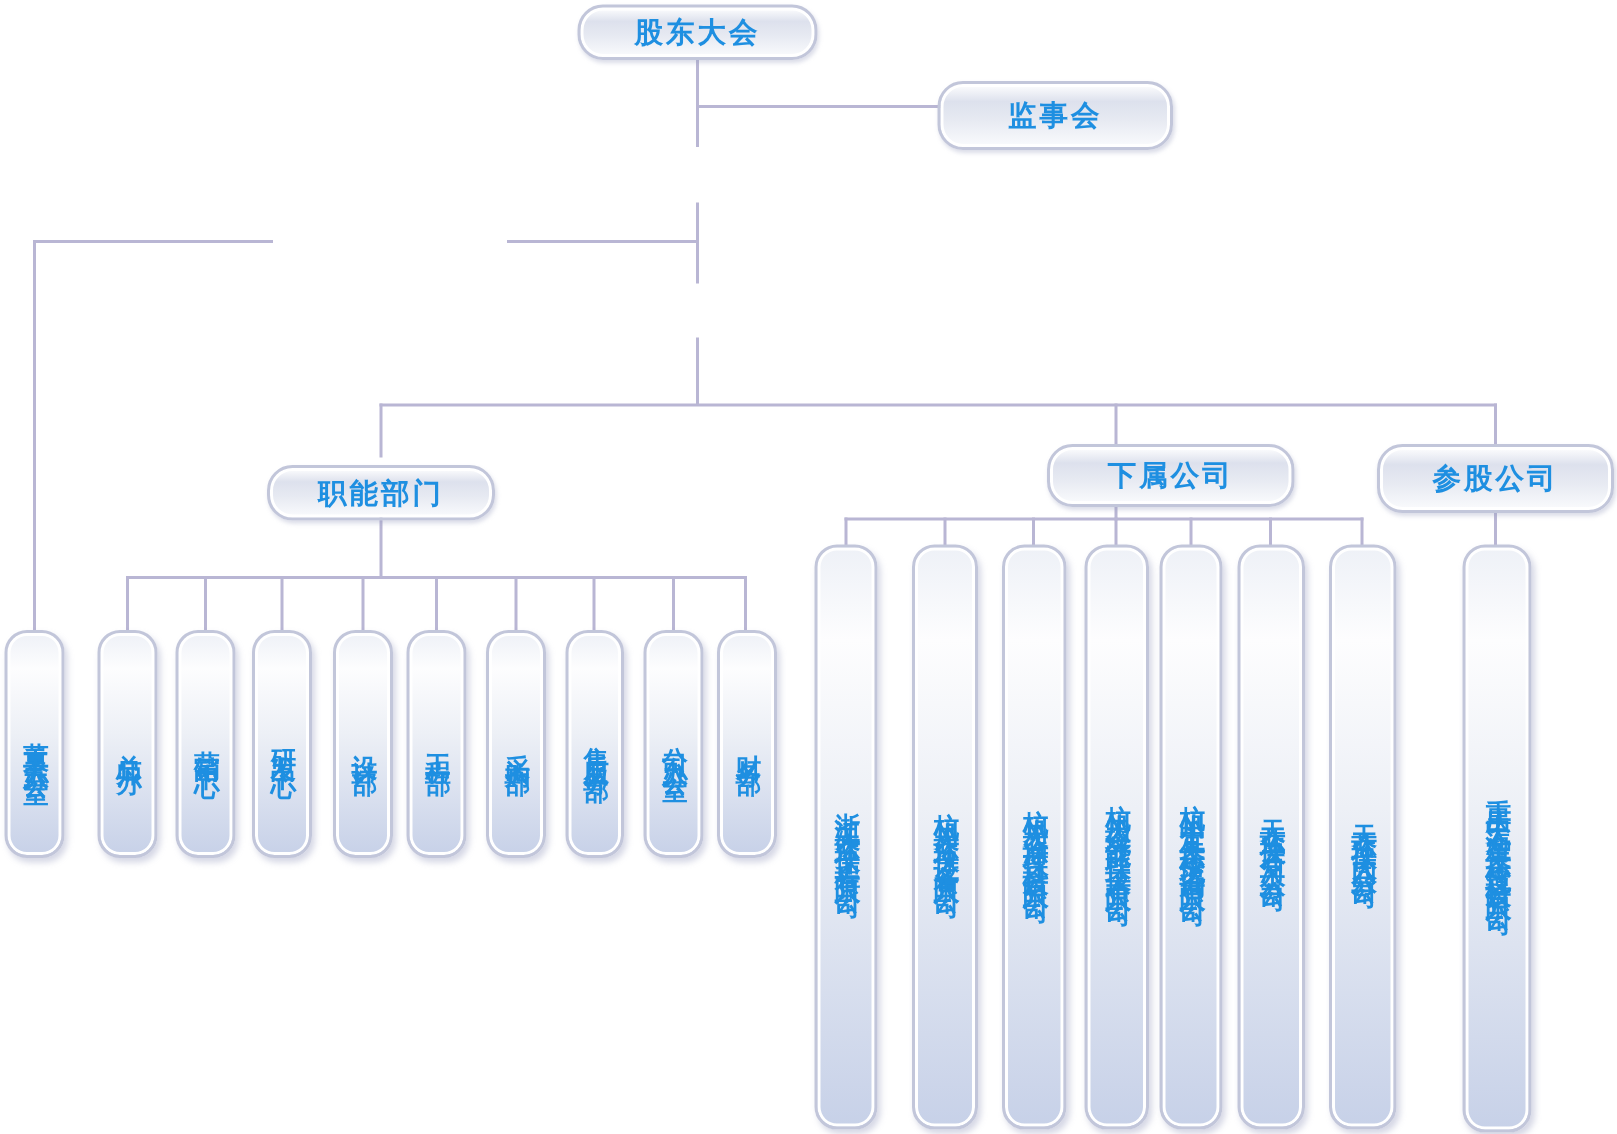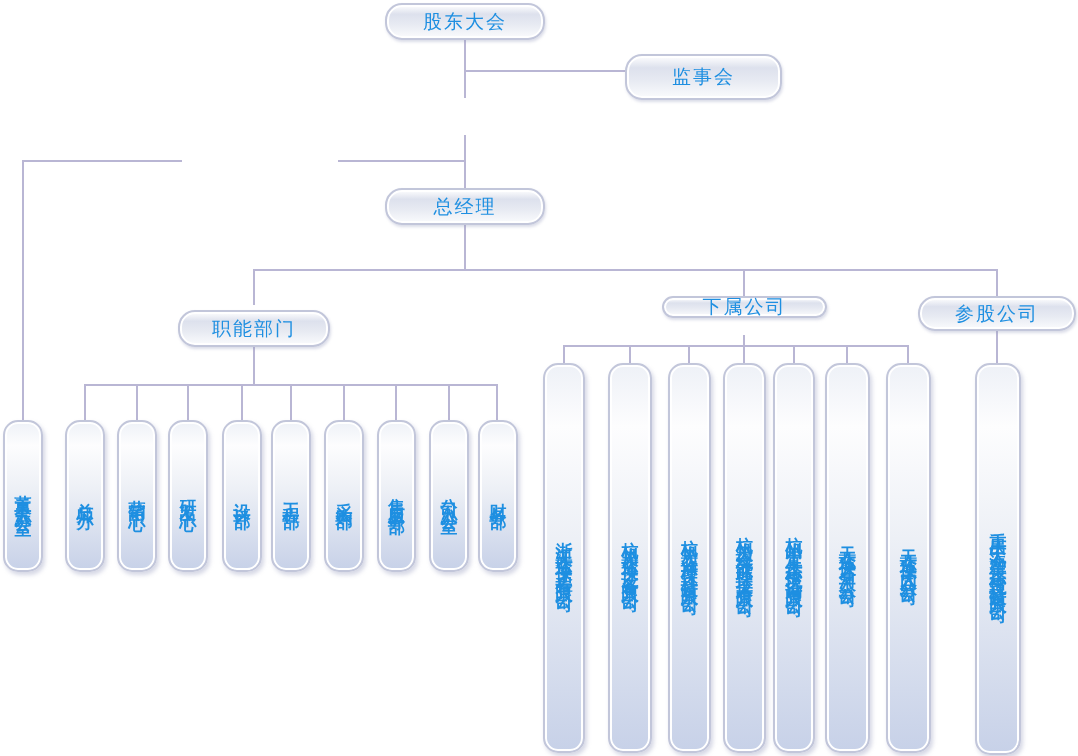--- a/index.html
+++ b/index.html
@@ -6,21 +6,21 @@
   .canvas{
     position:relative;width:1078px;height:756px;background:#ffffff;
     font-family:"DejaVu Sans",sans-serif;overflow:hidden;
   }
   .ln{position:absolute;background:#b9b6d4;}
   .hnode{
     position:absolute;display:flex;align-items:center;justify-content:center;
     border:2px solid #c2c6da;border-radius:17px;box-sizing:border-box;
     background:linear-gradient(180deg,#ffffff 0%,#dde1ed 28%,#e7eaf2 58%,#fafbfd 100%);
     box-shadow:inset 0 0 0 2px #ffffff,1px 2px 3px rgba(150,155,190,.35);
-    color:#1e8fe1;font-weight:normal;font-size:19px;letter-spacing:2px;white-space:nowrap;
+    color:#1e8fe1;font-weight:bold;font-size:19px;letter-spacing:2px;white-space:nowrap;
   }
   .vnode{
     position:absolute;display:flex;align-items:center;justify-content:center;
     border:2px solid #c2c6da;border-radius:15px;box-sizing:border-box;
     background:linear-gradient(180deg,#eef1f7 0%,#fdfdfe 16%,#edf0f6 45%,#c7d1e8 100%);
     box-shadow:inset 0 0 0 2px #ffffff,2px 3px 4px rgba(150,155,190,.4);
   }
   .vt{
     writing-mode:vertical-rl;text-orientation:upright;
     color:#1e8fe1;font-weight:bold;font-size:17px;letter-spacing:5px;line-height:1;
@@ -63,30 +63,27 @@
   <i class="ln" style="left:846px;top:345px;width:2px;height:19px"></i>
   <i class="ln" style="left:907px;top:345px;width:2px;height:19px"></i>
   <i class="ln" style="left:996px;top:331px;width:2px;height:33px"></i>
 
   <div class="hnode" style="left:385px;top:3px;width:160px;height:37px">
     <span>股东大会</span>
   </div>
   <div class="hnode" style="left:625px;top:54px;width:157px;height:46px">
     <span>监事会</span>
   </div>
-  <div class="hnode" style="left:385px;top:188px;width:160px;height:37px">
-    <span>总经理</span>
-  </div>
   <div class="hnode" style="left:178px;top:310px;width:152px;height:37px">
     <span>职能部门</span>
   </div>
-  <div class="hnode" style="left:662px;top:296px;width:165px;height:22px">
+  <div class="hnode" style="left:698px;top:296px;width:165px;height:42px">
     <span>下属公司</span>
   </div>
-  <div class="hnode" style="left:918px;top:296px;width:158px;height:35px">
+  <div class="hnode" style="left:918px;top:296px;width:158px;height:46px">
     <span>参股公司</span>
   </div>
 
   <div class="vnode" style="left:3px;top:420px;width:40px;height:152px">
     <span class="vt">董事会办公室</span>
   </div>
   <div class="vnode" style="left:65px;top:420px;width:40px;height:152px">
     <span class="vt">总师办</span>
   </div>
   <div class="vnode" style="left:117px;top:420px;width:40px;height:152px">

